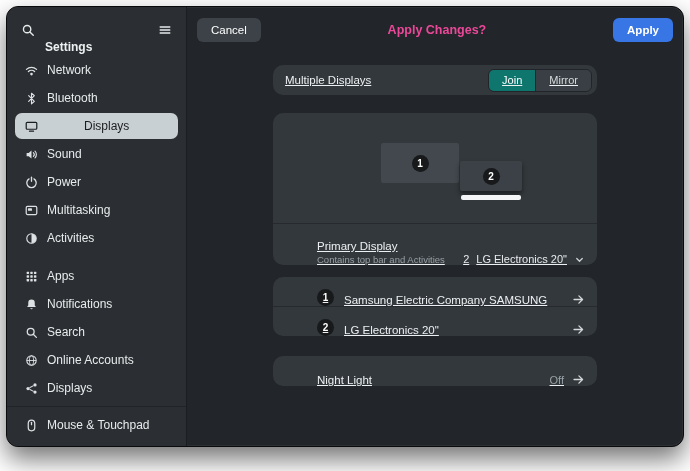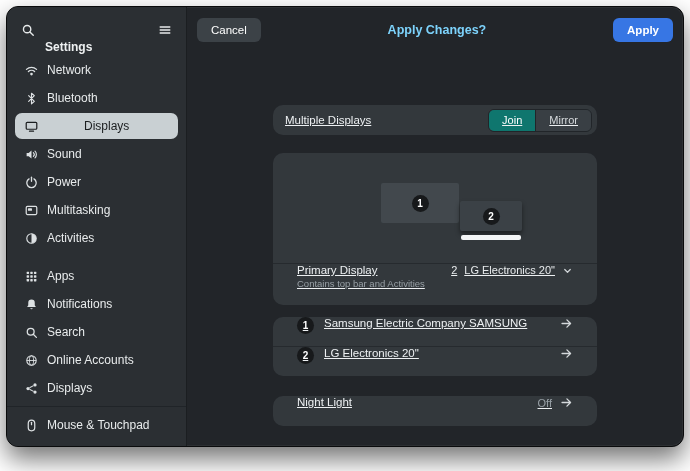--- a/index.html
+++ b/index.html
@@ -34,29 +34,29 @@
     display: flex; align-items: center; gap: 9px; height: 26px; padding: 0 9px;
     border-radius: 7px; font-size: 12px; color: #e8ebec; margin-bottom: 2px; cursor: pointer;
   }
   .side-item .s-icon { width: 14px; height: 14px; display: flex; align-items: center; justify-content: center; color: #dde1e3; flex-shrink: 0; }
   .side-item.selected { background: #c9d0d3; color: #1b1e20; gap: 46px; }
   .side-item.selected .s-icon { color: #1b1e20; }
   .gap-above { margin-top: 10px; }
   .sidebar-divider { height: 1px; background: #202428; margin: 0; }
   .sidebar-bottom { padding: 5px 8px 6px 8px; }
   
-  .main { flex: 1; display: flex; flex-direction: column; min-width: 0; gap: 40px; }
+  .main { flex: 1; display: flex; flex-direction: column; min-width: 0; }
   .headerbar { height: 46px; display: flex; align-items: center; padding: 0 10px; gap: 8px; flex-shrink: 0; }
   .btn {
     height: 24px; padding: 0 14px; border: none; border-radius: 6px;
     font-size: 11.5px; color: #ffffff; cursor: pointer; font-family: "Liberation Sans", sans-serif;
   }
   .btn.cancel { background: #3c4247; }
   .btn.apply { background: #3776e4; font-weight: bold; }
-  .header-title { flex: 1; text-align: center; font-weight: bold; font-size: 12.5px; color: #7dd3fc; }
+  .header-title { flex: 1; text-align: center; font-weight: bold; font-size: 12.5px; color: #ec4899; }
   .content { flex: 1; overflow: hidden; display: flex; flex-direction: column; align-items: center; padding-top: 12px; }
   .col-wrap { width: 324px; display: flex; flex-direction: column; text-decoration: underline; }
   .card { background: #33383c; border-radius: 10px; overflow: visible; position: relative; }
   .card.clip { overflow: hidden; }
   .sep { height: 1px; background: #262a2e; }
   
   .md-row { height: 30px; display: flex; align-items: center; justify-content: space-between; padding: 0 5px 0 12px; font-size: 11.5px; }
   .linked { display: flex; border-radius: 6px; overflow: hidden; border: 1px solid #212529; }
   .seg { border: none; padding: 0 13px; height: 21px; font-size: 11px; color: #d6dadd; background: #393f44; cursor: pointer; font-family: "Liberation Sans", sans-serif; }
   .seg + .seg { border-left: 1px solid #212529; }
@@ -66,21 +66,21 @@
   .arrangement { height: 110px; position: relative; }
   .display { position: absolute; border-radius: 2px; display: flex; align-items: center; justify-content: center; cursor: grab; }
   .d1 { left: 108px; top: 30px; width: 78px; height: 40px; background: #42484d; }
   .d2 { left: 187px; top: 48px; width: 62px; height: 30px; background: #3b4146; box-shadow: 0 3px 5px rgba(0,0,0,0.45); }
   .selbar { position: absolute; left: 1px; right: 1px; bottom: -9px; height: 5px; background: #f3f5f6; border-radius: 2px; }
   .num-badge {
     width: 17px; height: 17px; border-radius: 50%; background: #17191b; color: #ffffff;
     font-size: 10px; font-weight: bold; display: flex; align-items: center; justify-content: center; flex-shrink: 0;
   }
   
-  .row { display: flex; align-items: flex-start; padding: 0 24px; }
+  .row { display: flex; align-items: flex-end; padding: 0 12px; margin-left: 32px; }
   .primary-row { height: 41px; justify-content: space-between; }
   .p-col { display: flex; flex-direction: column; justify-content: center; gap: 2px; }
   .p-label { font-size: 11.5px; color: #edf0f2; }
   .p-sub { font-size: 9.5px; color: #98a0a6; }
   .p-value { display: flex; align-items: center; gap: 7px; font-size: 11px; color: #e8ebed; cursor: pointer; }
   .caret { color: #cfd4d7; display: flex; }
   
   .disp-row { height: 29px; gap: 10px; font-size: 11.5px; cursor: pointer; }
   .row-label { flex: 1; min-width: 0; white-space: nowrap; overflow: hidden; text-overflow: ellipsis; }
   .arrow { color: #d4d8db; display: flex; margin-left: auto; }

